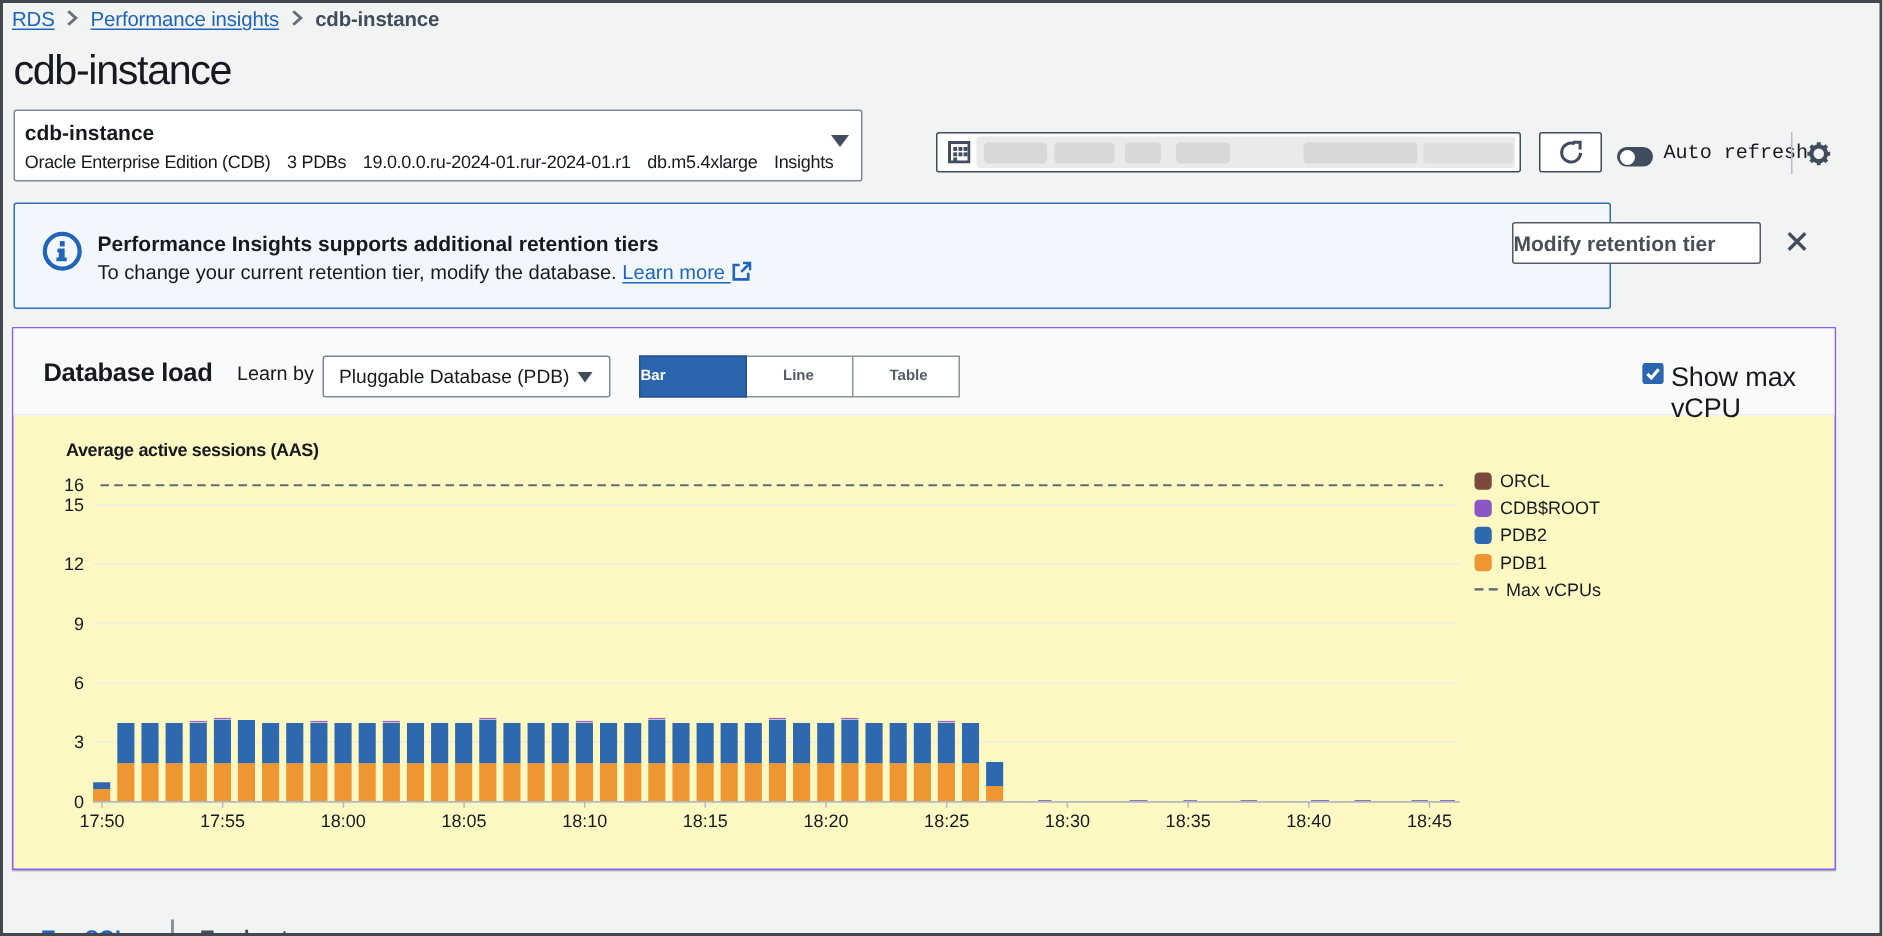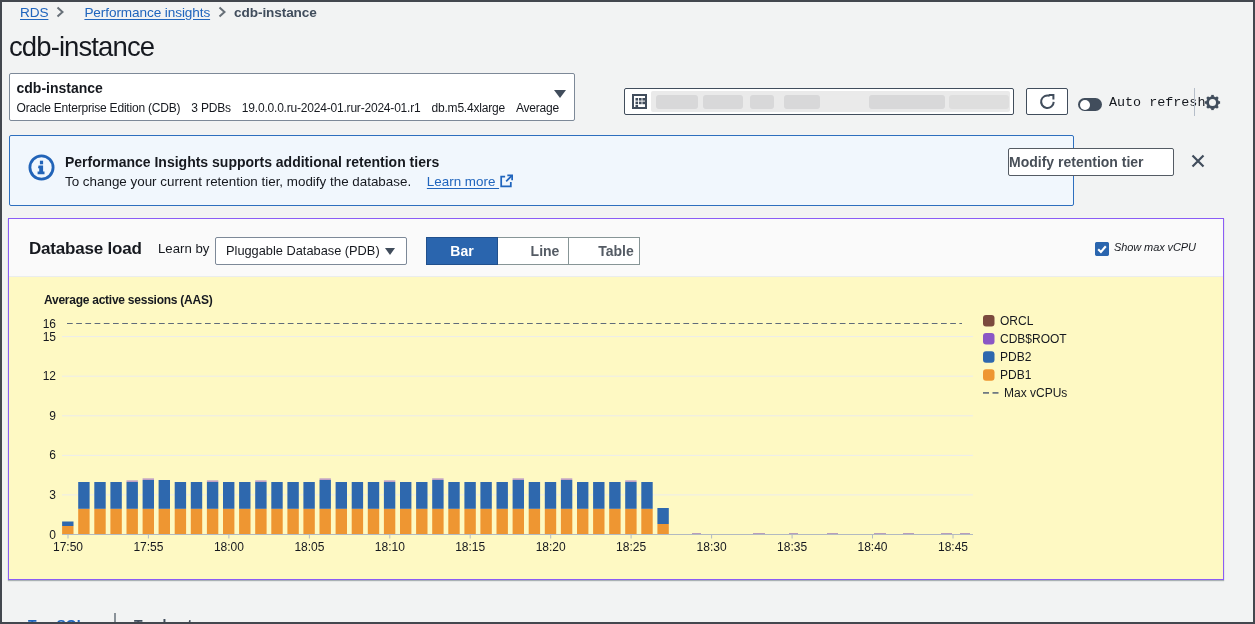--- a/index.html
+++ b/index.html
@@ -1,20 +1,20 @@
 <!DOCTYPE html>
 <html><head>
 <meta charset="utf-8">
 <style>
 * { margin:0; padding:0; box-sizing:border-box; }
 html,body { width:1255px; height:624px; overflow:hidden; }
 body { font-family:"Liberation Sans",sans-serif; background:#f2f3f3; color:#16191f; position:relative; }
 #frame { position:absolute; inset:0; border:2px solid #43474e; pointer-events:none; z-index:99; }
 .abs { position:absolute; }
-a.lnk { color:#2065bd; text-decoration:underline; text-underline-offset:2px;margin-left:12px; }
+a.lnk { color:#2065bd; text-decoration:underline; text-underline-offset:2px; }
 
 
 #crumb { left:8px; top:5px; font-size:13.6px; letter-spacing:-0.1px; }
 #crumb .sep { display:inline-block; margin:0 7px; vertical-align:-1px; }
 #crumb b { color:#414d5c; font-weight:bold; }
 
 
 #h1 { left:9px; top:31px; font-size:27.5px; font-weight:400; color:#16191f; letter-spacing:-0.9px; }
 
 
@@ -45,25 +45,25 @@
 #modbtn { position:absolute; left:998px; top:12px; width:166px; height:28px; background:#fff; border:1px solid #545b64; border-radius:2px; font-size:14px; font-weight:bold; color:#484f58; line-height:26px; }
 
 
 #panel { left:8px; top:218px; width:1216px; height:362px; background:#fef9c3; border:1px solid #8b5cf6; box-shadow:0 1px 1px 0 rgba(0,28,36,0.3); }
 #phead { position:absolute; left:0; top:0; right:0; height:58px; background:#fafafa; border-bottom:1px solid #eaeded; }
 #dbload { position:absolute; left:20px; top:20px; font-size:17px; letter-spacing:-0.2px; font-weight:bold; color:#16191f; }
 #slicedby { position:absolute; left:149px; top:22px; font-size:13.2px; color:#16191f; }
 #dd { position:absolute; left:206px; top:18px; width:192px; height:28px; background:#fff; border:1px solid #7d8998; border-radius:2px; font-size:12.8px; color:#16191f; line-height:26px; padding-left:10px; }
 #dd .tri { position:absolute; right:11px; top:10px; width:0; height:0; border-left:5.5px solid transparent; border-right:5.5px solid transparent; border-top:7px solid #414d5c; }
 #seg { position:absolute; left:417px; top:18px; height:28px; }
-#seg .s { position:absolute; top:0; height:28px; font-size:14px; font-weight:bold; text-align:center; line-height:26px; }
+#seg .s { position:absolute; top:0; height:28px; font-size:10px; font-weight:bold; text-align:left; line-height:26px; }
 #seg .on { background:#2a65ae; color:#fff; border:1px solid #21508c; z-index:2; }
 #seg .off { background:#fff; color:#545b64; border:1px solid #879596;padding-left:24px; }
 #cbx { position:absolute; left:1086px; top:23px; width:14px; height:14px; background:#2a65ae; border-radius:2px; }
-#cbxlab { position:absolute; left:1105px; top:22px; font-size:11px; letter-spacing:-0.1px; color:#16191f;font-style:italic; }
+#cbxlab { position:absolute; left:1105px; top:22px; font-size:18px; letter-spacing:-0.1px; color:#16191f; }
 
 .chart { position:absolute; left:0; top:280px; }
 
 
 #tab1 { left:28px; top:617px; font-size:14px; font-weight:bold; color:#2065bd; }
 #tab2 { left:134px; top:617px; font-size:14px; font-weight:bold; color:#414d5c; }
 #tabdiv { left:114px; top:613px; width:1.5px; height:10px; background:#8a9299; }
 </style>
 </head>
 <body>
@@ -74,21 +74,21 @@
         <path d="M2.5 1.5 L7.5 6 L2.5 10.5" fill="none" stroke="#687078" stroke-width="2"></path>
       </svg></span><a class="lnk" href="#">Performance insights</a><span class="sep"><svg width="10" height="12" viewBox="0 0 10 12">
         <path d="M2.5 1.5 L7.5 6 L2.5 10.5" fill="none" stroke="#687078" stroke-width="2"></path>
       </svg></span><b>cdb-instance</b>
 </div>
 
 <div id="h1" class="abs">cdb-instance</div>
 
 <div id="selbox" class="abs">
   <div class="l1">cdb-instance</div>
-  <div class="l2"><span>Oracle Enterprise Edition (CDB)</span><span>3 PDBs</span><span>19.0.0.0.ru-2024-01.rur-2024-01.r1</span><span>db.m5.4xlarge</span><span style="margin-right:0">Average</span></div>
+  <div class="l2"><span>Oracle Enterprise Edition (CDB)</span><span>3 PDBs</span><span>19.0.0.0.ru-2024-01.rur-2024-01.r1</span><span>db.m5.4xlarge</span><span style="margin-right:0">Insights</span></div>
   <div class="tri"></div>
 </div>
 
 <div id="datebox" class="abs">
   <svg style="position:absolute;left:7px;top:5px" width="15" height="15" viewBox="0 0 15 15">
     <rect x="1" y="1" width="13" height="13" fill="none" stroke="#414d5c" stroke-width="2"></rect>
     <rect x="3.5" y="4" width="2.6" height="2.6" fill="#414d5c"></rect>
     <rect x="7" y="4" width="2.6" height="2.6" fill="#414d5c"></rect>
     <rect x="10.4" y="4" width="2.6" height="2.6" fill="#414d5c"></rect>
     <rect x="3.5" y="7.6" width="2.6" height="2.6" fill="#414d5c"></rect>

